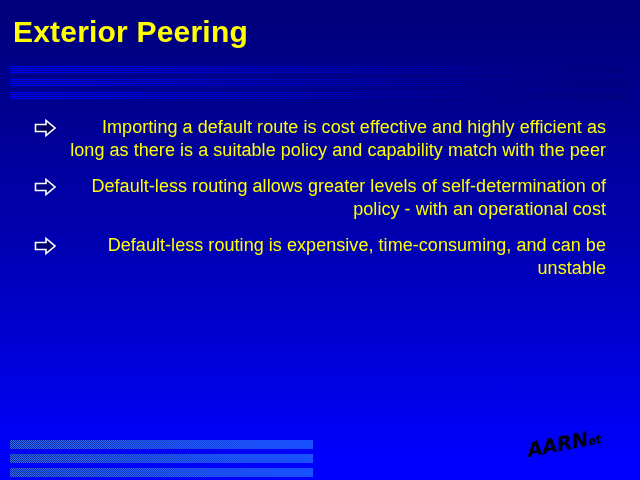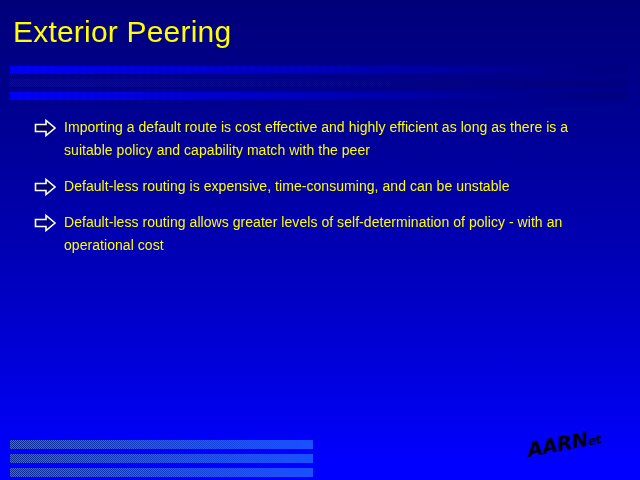--- a/index.html
+++ b/index.html
@@ -20,21 +20,21 @@
 
   
   #title {
     position: absolute;
     left: 13px;
     top: 15px;
     width: 600px;
     color: #ffff00;
     font-size: 30px;
     line-height: 34px;
-    font-weight: normal;
+    font-weight: bold;
     letter-spacing: 0.2px;
     white-space: nowrap;
   }
 
   
   .bar-group {
     position: absolute;
   }
   .bar {
     position: relative;
@@ -90,23 +90,24 @@
     position: absolute;
     left: 0;
     top: 2px;
     width: 26px;
     height: 20px;
   }
   .bullet-text {
     display: block;
     margin-left: 30px;
     color: #ffff00;
-    font-size: 14px;
+    font-size: 18px;
     line-height: 23px;
     letter-spacing: 0.05px;
+    text-align: right;
   }
 
   
   #logo {
     position: absolute;
     left: 530px;
     top: 436px;
     width: 78px;
     height: 30px;
   }
@@ -179,35 +180,35 @@
         <svg width="26" height="20" viewBox="0 0 26 20" xmlns="http://www.w3.org/2000/svg">
           <path d="M1.5 6.5 L12 6.5 L12 2.5 L21 10 L12 17.5 L12 13.5 L1.5 13.5 Z" fill="#00005c" stroke="#ffffff" stroke-width="1.6" stroke-linejoin="miter"></path>
         </svg>
       </span>
       <span class="bullet-text">Importing a default route is cost effective and highly efficient as long as there is a suitable policy and capability match with the peer</span>
     </div>
 
     <div class="bullet-row">
       <span class="bullet-marker">
         <svg width="26" height="20" viewBox="0 0 26 20" xmlns="http://www.w3.org/2000/svg">
+          <path d="M1.5 6.5 L12 6.5 L12 2.5 L21 10 L12 17.5 L12 13.5 L1.5 13.5 Z" fill="#000080" stroke="#ffffff" stroke-width="1.6" stroke-linejoin="miter"></path>
+        </svg>
+      </span>
+      <span class="bullet-text">Default-less routing allows greater levels of self-determination of policy - with an operational cost</span>
+    </div>
+
+    <div class="bullet-row">
+      <span class="bullet-marker">
+        <svg width="26" height="20" viewBox="0 0 26 20" xmlns="http://www.w3.org/2000/svg">
           <path d="M1.5 6.5 L12 6.5 L12 2.5 L21 10 L12 17.5 L12 13.5 L1.5 13.5 Z" fill="#00006e" stroke="#ffffff" stroke-width="1.6" stroke-linejoin="miter"></path>
         </svg>
       </span>
       <span class="bullet-text">Default-less routing is expensive, time-consuming, and can be unstable</span>
     </div>
 
-    <div class="bullet-row">
-      <span class="bullet-marker">
-        <svg width="26" height="20" viewBox="0 0 26 20" xmlns="http://www.w3.org/2000/svg">
-          <path d="M1.5 6.5 L12 6.5 L12 2.5 L21 10 L12 17.5 L12 13.5 L1.5 13.5 Z" fill="#000080" stroke="#ffffff" stroke-width="1.6" stroke-linejoin="miter"></path>
-        </svg>
-      </span>
-      <span class="bullet-text">Default-less routing allows greater levels of self-determination of policy - with an operational cost</span>
-    </div>
-
   </div>
 
   <div class="bar-group" style="left:10px; top:440px;">
     <div class="bar bar-bot" style="width:303px;">
       <div class="dither"></div>
     </div>
     <div class="bar bar-bot" style="width:303px;">
       <div class="dither"></div>
     </div>
     <div class="bar bar-bot" style="width:303px;">

